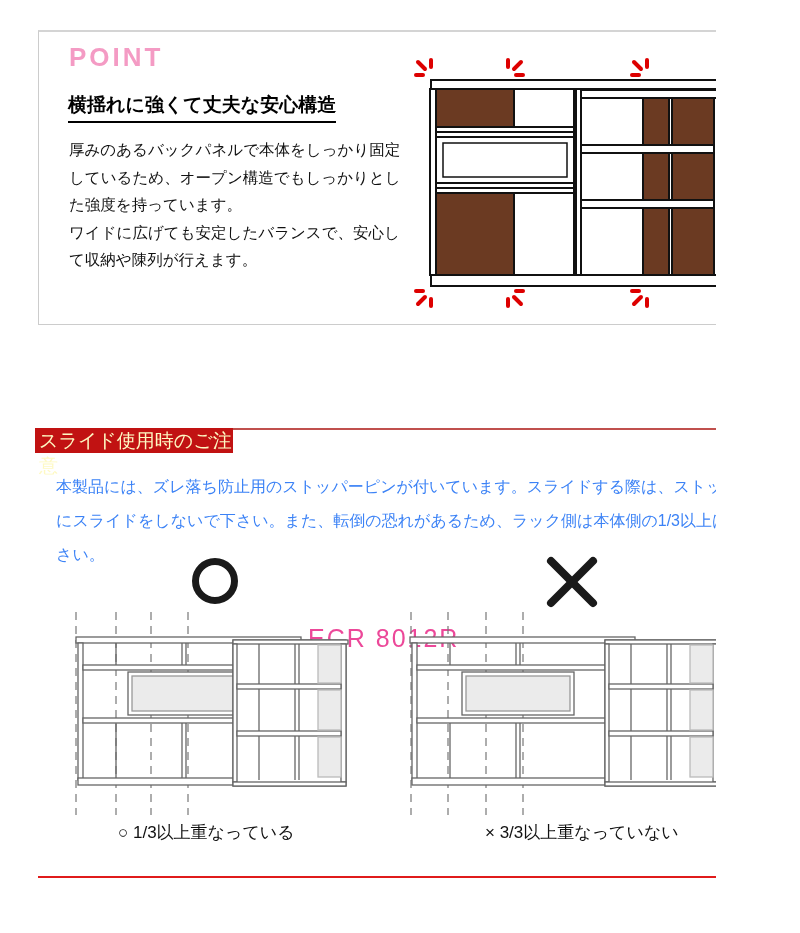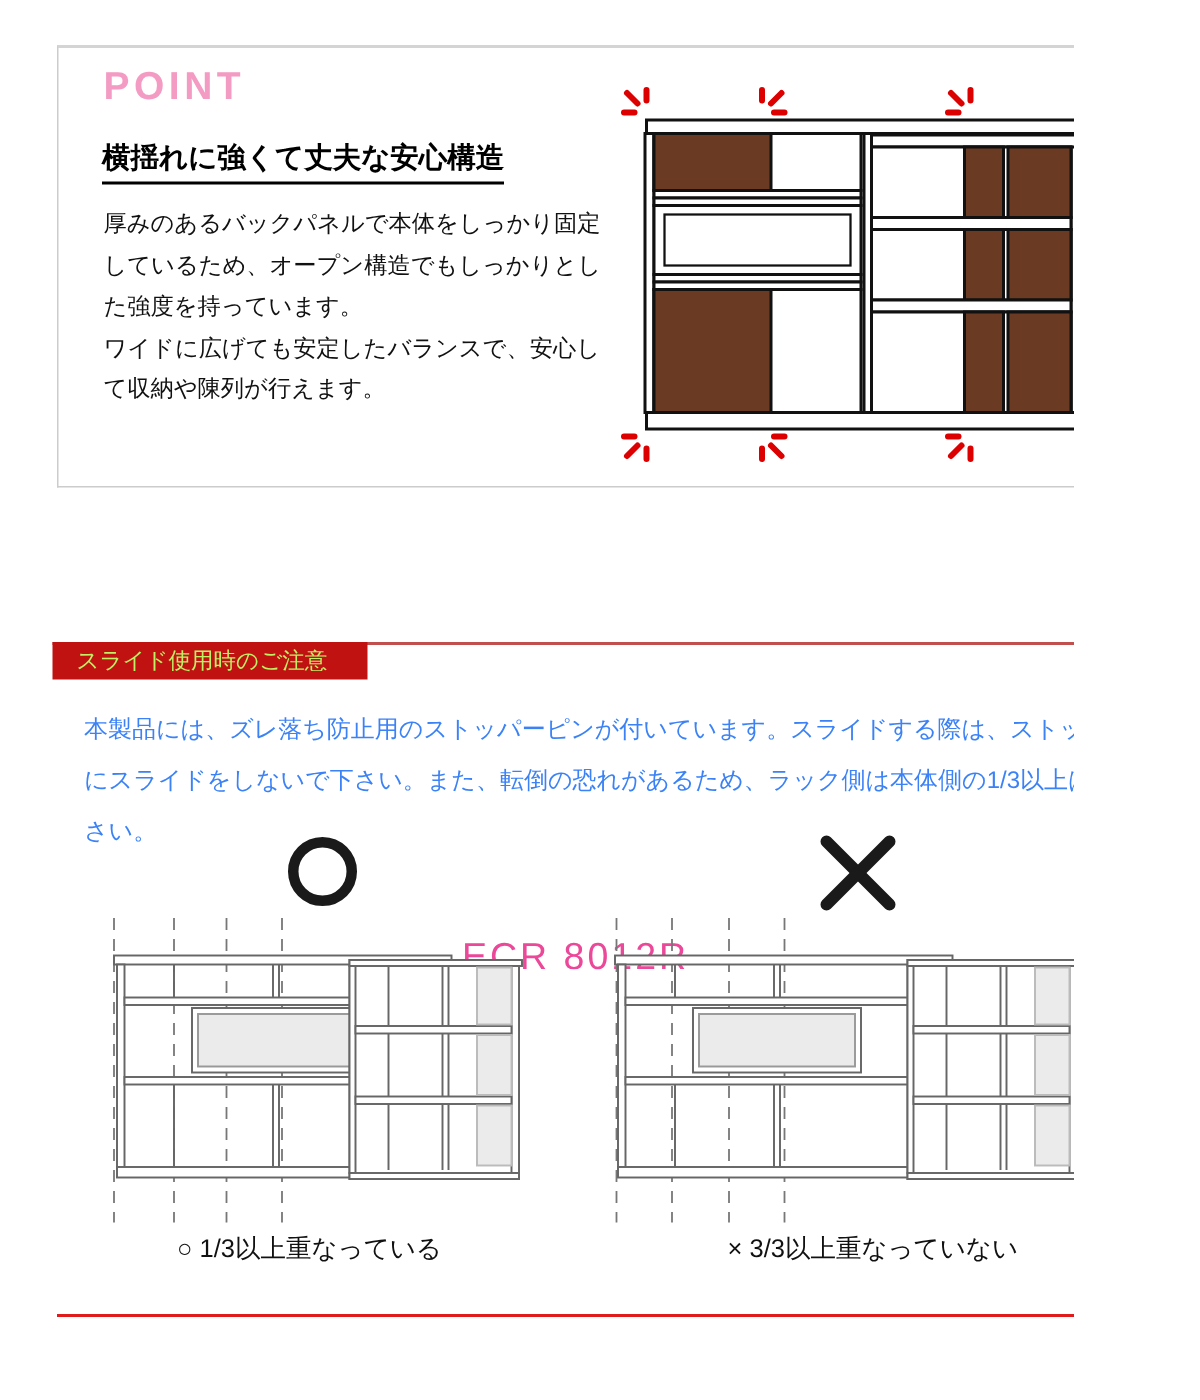--- a/index.html
+++ b/index.html
@@ -10,22 +10,22 @@
   
   .point-box{left:38px;top:30px;width:719px;height:292px;border:1px solid #ccc;border-top:2px solid #d4d4d4;background:#fff;}
   .point-label{left:30px;top:10px;font-size:26px;font-weight:bold;letter-spacing:3px;color:#f49bc4;}
   .point-title{left:29px;top:60px;font-size:19px;font-weight:bold;color:#000;}
   .point-title span{display:inline-block;border-bottom:2px solid #000;padding-bottom:3px;}
   .point-body{left:30px;top:104px;width:340px;font-size:15.5px;line-height:27.5px;white-space:pre-line;color:#111;}
   .cabinet-svg{left:360px;top:12px;}
 
   
   .caution-rule{left:35px;top:428px;width:728px;height:2px;background:#c0504d;}
-  .caution-banner{left:35px;top:428px;width:194px;height:25px;background:#c11212;color:#bef264;
-    font-size:15px;line-height:25px;padding-left:16px;}
+  .caution-banner{left:35px;top:428px;width:194px;height:25px;background:#c11212;color:#fef9c3;
+    font-size:19px;line-height:25px;padding-left:4px;}
   .caution-body{left:56px;top:470px;width:740px;font-size:16px;line-height:34px;color:#3b82f6;}
 
   
   .big-circle{left:192px;top:558px;width:46px;height:46px;border:7px solid #1a1a1a;border-radius:50%;box-sizing:border-box;}
   .model-label{left:308px;top:584px;font-size:25px;letter-spacing:2px;color:#ec4899;margin-top:40px;}
   .big-x{left:545px;top:556px;}
 
   
   .diagram-ok{left:58px;top:610px;}
   .diagram-ng{left:393px;top:610px;}

